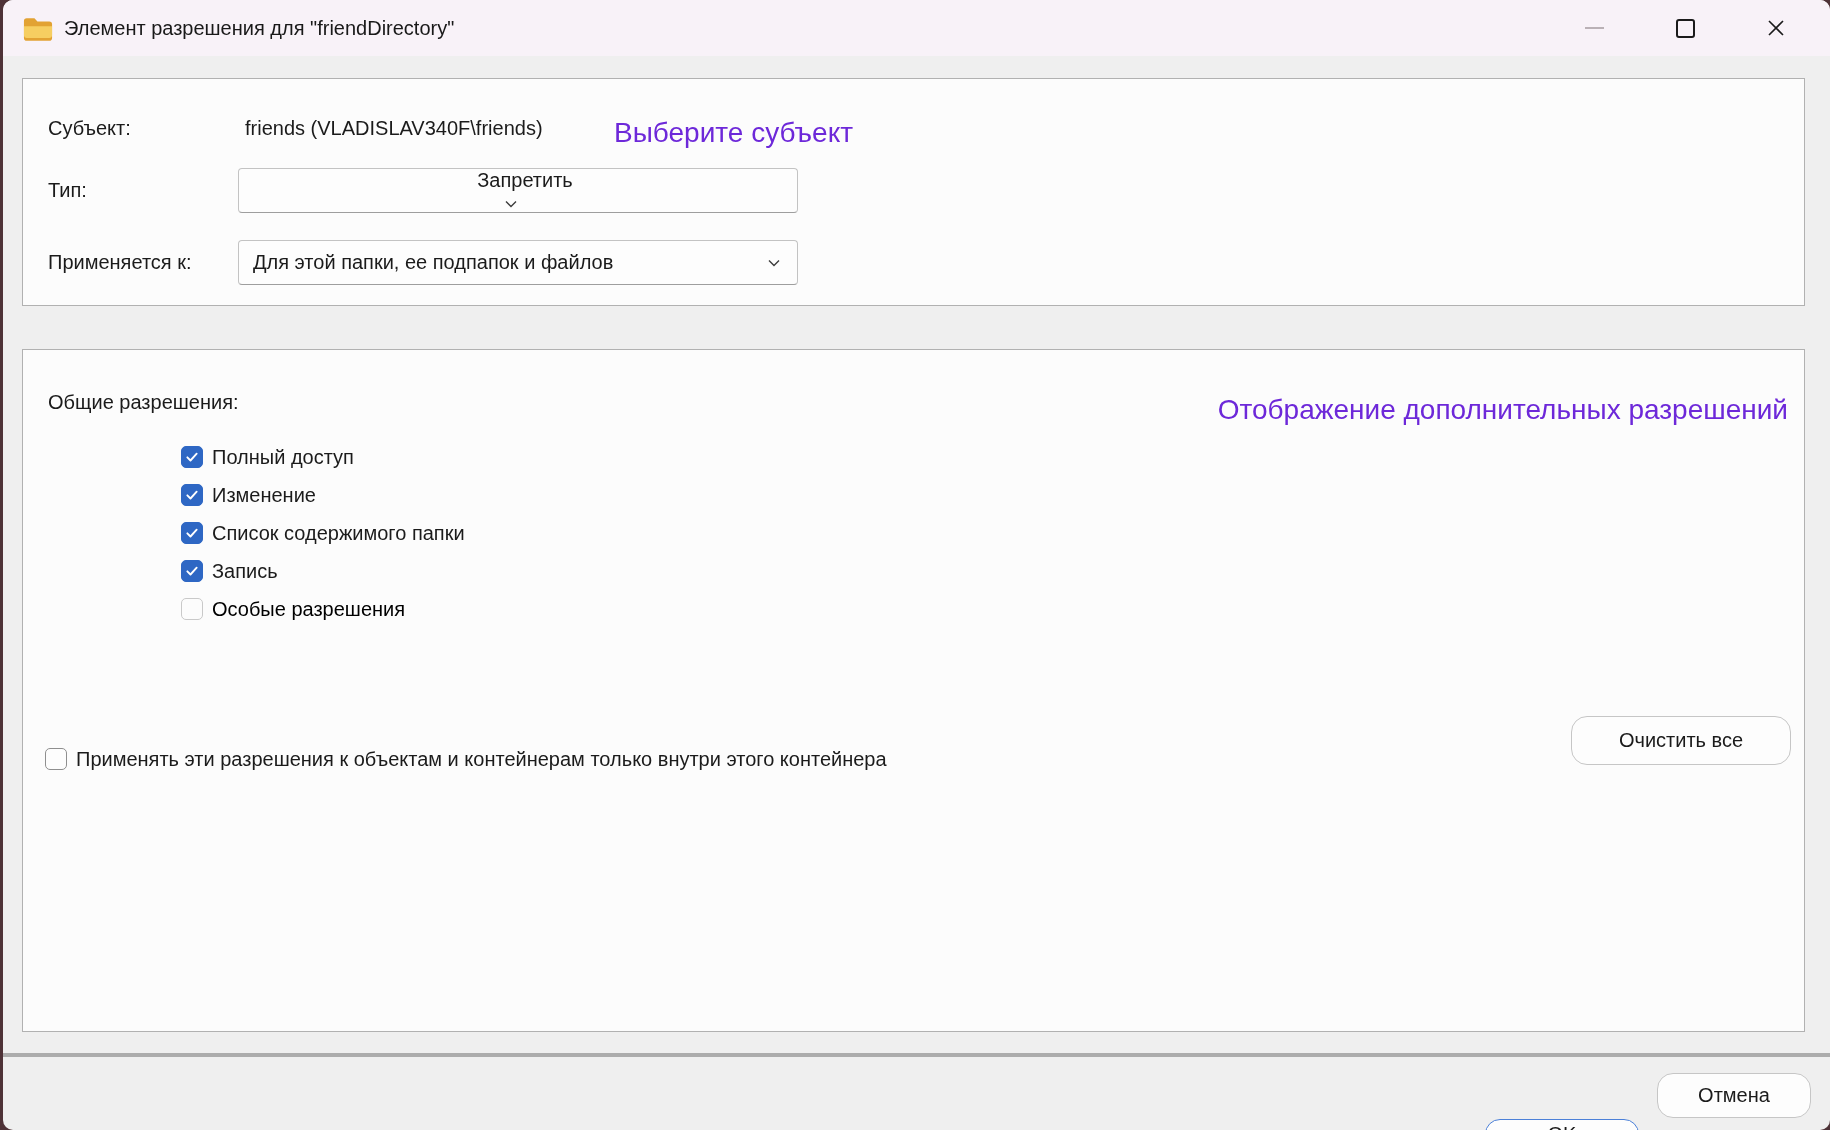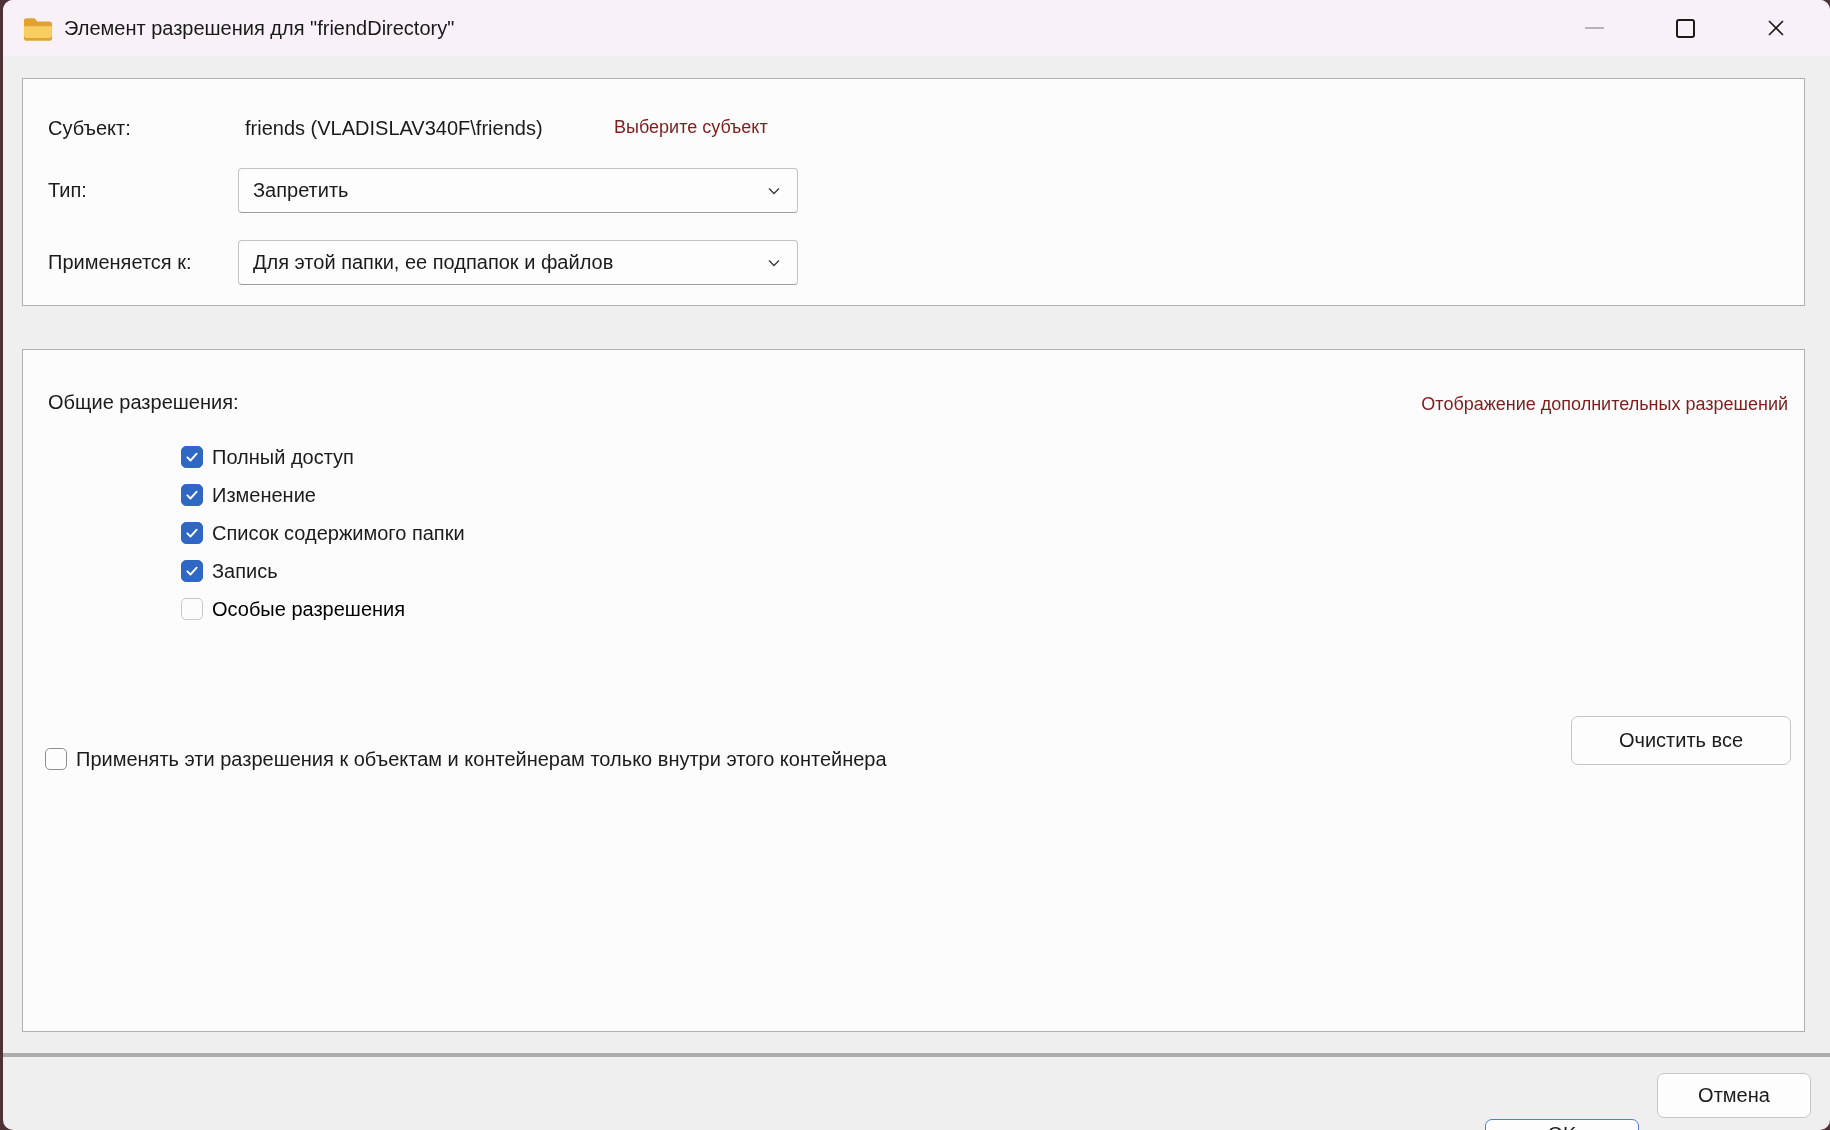--- a/index.html
+++ b/index.html
@@ -29,21 +29,21 @@
   .glyph-max{display:block;width:15px;height:15px;border:2px solid #1b1b1b;border-radius:3px;}
   
   .panel{
     position:absolute;left:19px;width:1783px;
     background:#fcfcfc;border:1px solid #b1b1b1;box-sizing:border-box;
   }
   .panel-principal{top:78px;height:228px;}
   .panel-perms{top:349px;height:683px;padding-left:6px;}
   .abs{position:absolute;}
   .lbl{font-size:20px;white-space:nowrap;}
-  .link{font-size:18px;color:#7f1d1d;white-space:nowrap;cursor:pointer;}
+  .link{font-size:28px;color:#6d28d9;white-space:nowrap;cursor:pointer;}
   
   .combo{
     position:absolute;left:215px;width:560px;height:45px;
     background:#fdfdfd;border:1px solid #c3c3c3;border-bottom-color:#9e9e9e;
     border-radius:4px;box-sizing:border-box;
     display:flex;align-items:center;cursor:default;
   }
   .combo-text{font-size:20px;padding-left:14px;white-space:nowrap;overflow:hidden;flex:1;}
   .combo-chevron{flex:0 0 auto;margin-right:15px;display:flex;}
   
@@ -56,21 +56,21 @@
   }
   .checkbox svg{display:none;}
   .perm-row.checked .checkbox{background:#2e67c4;border-color:#2e67c4;}
   .perm-row.checked .checkbox svg{display:block;}
   .perm-row.disabled .checkbox{border-color:#c9c9c9;background:#fcfcfc;}
   .perm-label{font-size:20px;margin-left:9px;white-space:nowrap;text-align:right;}
   .perm-row.disabled .perm-label{color:#000000;}
   .apply-row{position:absolute;left:22px;top:390px;display:flex;align-items:center;}
   
   .btn{
-    box-sizing:border-box;border-radius:7px;background:#fdfdfd;
+    box-sizing:border-box;border-radius:16px;background:#fdfdfd;
     border:1px solid #c6c6c6;font-size:20px;color:#1b1b1b;
     display:flex;align-items:center;justify-content:center;cursor:default;
     font-family:inherit;
   }
   .btn-clear{position:absolute;left:1548px;top:366px;width:220px;height:49px;}
   .divider{position:absolute;left:0;right:0;top:1053px;height:4px;background:#acacac;}
   .btn-ok{position:absolute;left:1482px;top:1119px;width:154px;height:30px;border:1.5px solid #4b80d8;}
   .btn-cancel{position:absolute;left:1654px;top:1073px;width:154px;height:45px;}
 </style>
 </head>
@@ -96,21 +96,21 @@
       </svg>
     </span>
   </div>
 
   <div class="panel panel-principal">
     <span class="abs lbl" style="left:25px;top:38px;">Субъект:</span>
     <span class="abs lbl" style="left:222px;top:38px;">friends (VLADISLAV340F\friends)</span>
     <span class="abs link" style="left:591px;top:38px;">Выберите субъект</span>
 
     <span class="abs lbl" style="left:25px;top:100px;">Тип:</span>
-    <div class="combo" style="top:89px;">
+    <div class="combo" style="top:89px;flex-direction:column;">
       <span class="combo-text">Запретить</span>
       <span class="combo-chevron">
         <svg width="16" height="16" viewBox="0 0 16 16">
             <path d="M3 5.5 L8 10.5 L13 5.5" stroke="#3c3c3c" stroke-width="1.4" fill="none"></path>
           </svg>
       </span>
     </div>
 
     <span class="abs lbl" style="left:25px;top:172px;">Применяется к:</span>
     <div class="combo" style="top:161px;">

